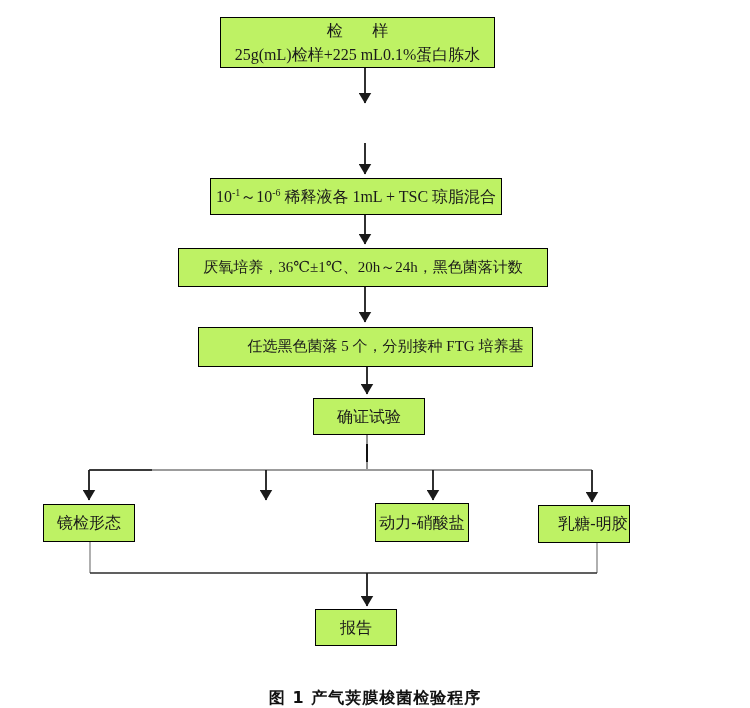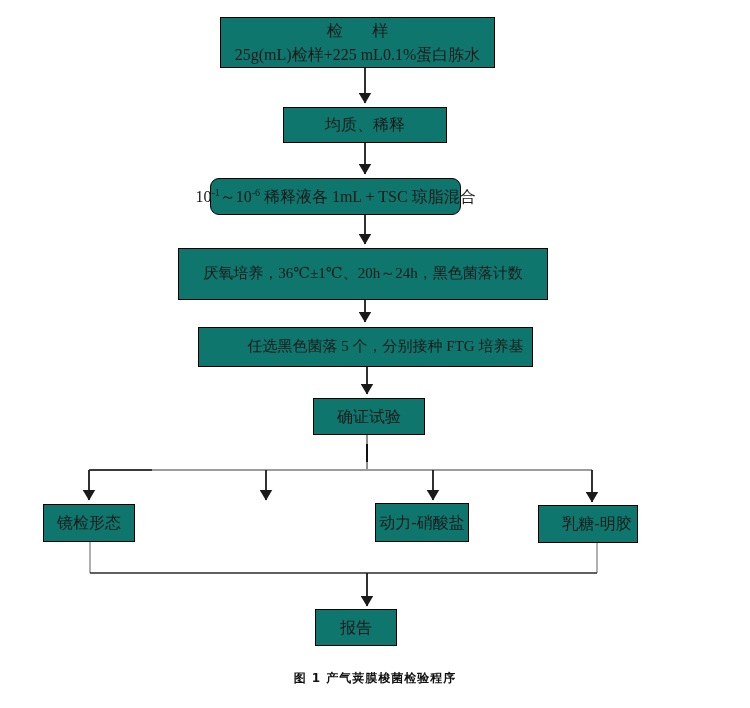--- a/index.html
+++ b/index.html
@@ -9,40 +9,40 @@
     background:#ffffff;
     font-family:"Liberation Serif","DejaVu Serif",serif;
     color:#1a1a1a;
     overflow:hidden;
   }
   svg.connectors{position:absolute;left:0;top:0;width:750px;height:708px;}
   .box{
     position:absolute;
     box-sizing:border-box;
     border:1px solid #000;
-    background:#0f766e;
+    background:#bef264;
     display:flex;
     flex-direction:column;
     align-items:center;
     justify-content:center;
     font-size:16px;
     line-height:1.45;
     white-space:nowrap;
     text-align:center;
   }
   .box .small{font-size:15px;}
   .sample-title{word-spacing:1.6em;}
   sup{font-size:0.62em;line-height:0;vertical-align:super;}
   .caption{
     position:absolute;
-    left:0;top:670px;width:750px;
+    left:0;top:688px;width:750px;
     text-align:center;
     font-family:"DejaVu Sans","Liberation Sans",sans-serif;
     font-weight:bold;
-    font-size:12px;
+    font-size:16px;
     letter-spacing:1px;
     color:#111;
   }
 </style>
 </head>
 <body>
 
 <div class="page">
 
   <svg class="connectors" viewBox="0 0 750 708" xmlns="http://www.w3.org/2000/svg">
@@ -73,50 +73,47 @@
     <line x1="597" y1="543" x2="597" y2="573" stroke="#9c9c9c" stroke-width="1.6"></line>
     <line x1="90" y1="573" x2="597" y2="573" stroke="#2b2b2b" stroke-width="1.6"></line>
     <line x1="367" y1="573" x2="367" y2="606" stroke="#1a1a1a" stroke-width="1.8" marker-end="url(#ah)"></line>
   </svg>
 
   <div class="box" style="left:220px;top:17px;width:275px;height:51px;">
     <div class="sample-title">检 样</div>
     <div>25g(mL)检样+225 mL0.1%蛋白胨水</div>
   </div>
 
-  <div class="box" style="left:283px;top:107px;width:164px;height:36px;">
-    <span>均质、稀释</span>
-  </div>
 
-  <div class="box" style="left:210px;top:178px;width:251px;height:37px;border-radius:9px;">
+  <div class="box" style="left:210px;top:178px;width:292px;height:37px;">
     <span><span>10</span><sup>-1</sup><span>～</span><span>10</span><sup>-6</sup><span> 稀释液各 1mL + TSC 琼脂混合</span></span>
   </div>
 
-  <div class="box" style="left:178px;top:248px;width:370px;height:52px;">
+  <div class="box" style="left:178px;top:248px;width:370px;height:39px;">
     <span class="small">厌氧培养，36℃±1℃、20h～24h，黑色菌落计数</span>
   </div>
 
   <div class="box" style="left:198px;top:327px;width:335px;height:40px;padding-left:40px;">
     <span class="small">任选黑色菌落 5 个，分别接种 FTG 培养基</span>
   </div>
 
   <div class="box" style="left:313px;top:398px;width:112px;height:37px;">
     <span>确证试验</span>
   </div>
 
   <div class="box" style="left:43px;top:504px;width:92px;height:38px;">
     <span>镜检形态</span>
   </div>
 
 
   <div class="box" style="left:375px;top:503px;width:94px;height:39px;">
     <span>动力-硝酸盐</span>
   </div>
 
-  <div class="box" style="left:538px;top:505px;width:100px;height:38px;padding-left:18px;">
+  <div class="box" style="left:538px;top:505px;width:92px;height:38px;padding-left:18px;">
     <span>乳糖-明胶</span>
   </div>
 
   <div class="box" style="left:315px;top:609px;width:82px;height:37px;">
     <span>报告</span>
   </div>
 
   <div class="caption">图 1 产气荚膜梭菌检验程序</div>
 
 </div>

